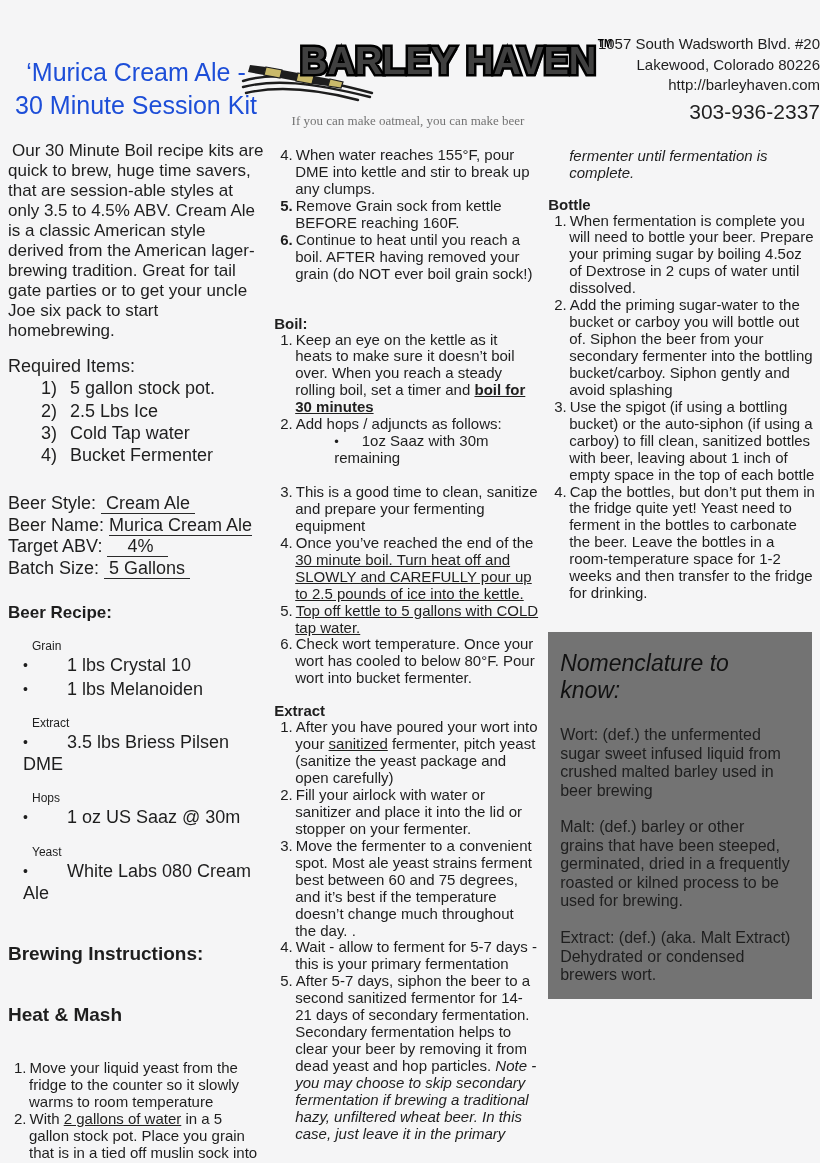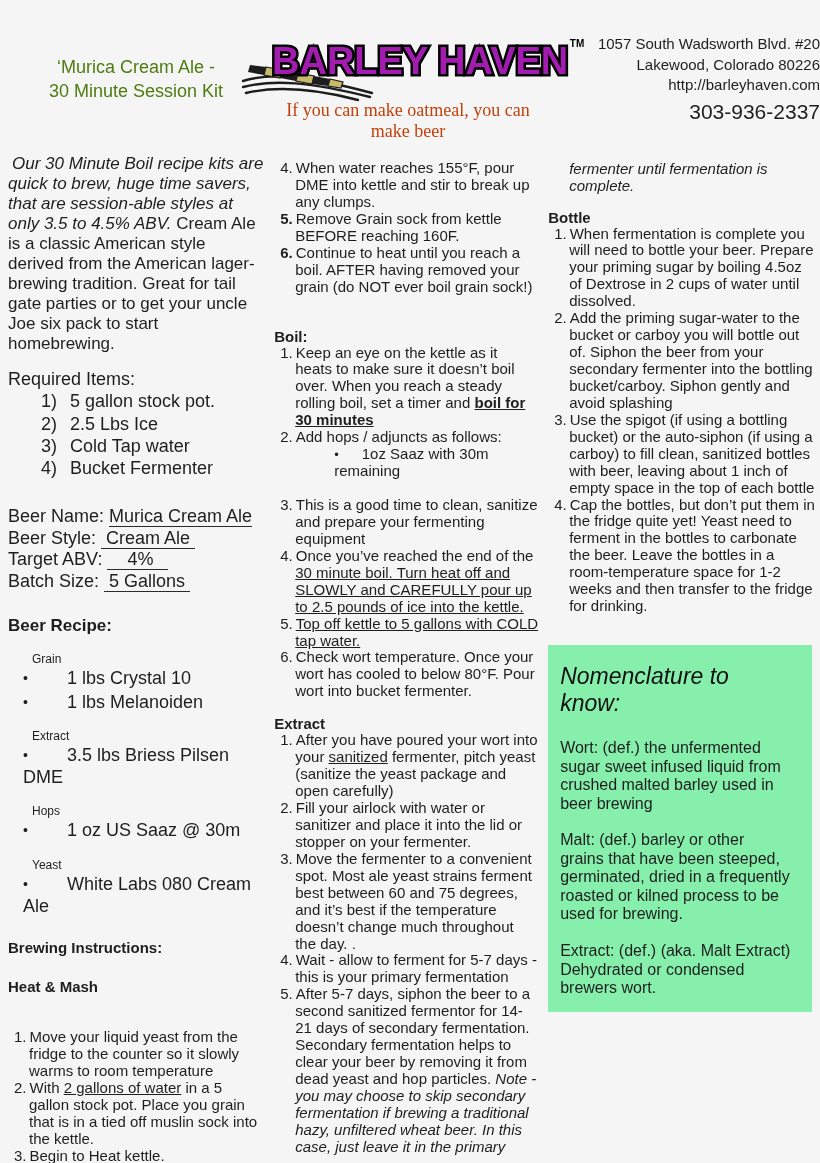--- a/index.html
+++ b/index.html
@@ -4,75 +4,75 @@
 <style>
   html,body{margin:0;padding:0;}
   body{
     width:820px;height:1163px;overflow:hidden;position:relative;
     background:#f5f5f6;color:#1e1e1e;
     font-family:"Liberation Sans",sans-serif;
   }
   
   .header{display:flex;padding-top:26px;}
   .h-left{width:272px;text-align:center;padding-top:30px;}
-  .title-line{font-size:18px;line-height:1.32;color:#4d7c0f;}
+  .title-line{font-size:25px;line-height:1.32;color:#1d4ed8;}
   .h-mid{width:272px;text-align:center;position:relative;}
   .logo-wrap{position:relative;display:inline-block;margin-top:14px;}
   .logo-text{
     font-weight:bold;font-size:38px;letter-spacing:0;text-transform:uppercase;
-    color:#a21caf;
+    color:#404040;
     -webkit-text-stroke:5px #000;paint-order:stroke fill;
     text-shadow:2px 2px 0 #000;
-    position:relative;z-index:2;white-space:nowrap;
+    position:relative;z-index:2;white-space:nowrap;margin-left:28px;
   }
   .logo-tm{position:absolute;top:-2px;right:-16px;font-size:10px;font-weight:bold;color:#000;z-index:3;}
   .wheat{position:absolute;left:-32px;bottom:-22px;z-index:1;}
-  .tagline{font-family:"Liberation Serif",serif;font-size:18px;color:#c2410c;margin-top:17px;}
+  .tagline{font-family:"Liberation Serif",serif;font-size:13px;color:#737373;margin-top:30px;}
   .h-right{width:276px;text-align:right;padding-top:8px;}
   .addr-line{font-size:15px;line-height:1.38;}
   .phone{font-size:21px;margin-top:4px;}
   
   .cols{display:flex;align-items:flex-start;padding:0 4px;margin-top:6px;}
   .col-left{width:264px;padding:6px 2px 0 4px;}
   .col-mid{width:272px;padding:4px 0 0 8px;}
   .col-right{width:276px;padding:4px 0 0 10px;}
   
   .intro{font-size:17px;line-height:1.18;text-indent:4px;}
-  .it{font-style:italic;}
+  .it{}
   .req-title{font-size:18px;margin-top:15px;}
   .req-row{font-size:18px;line-height:1.24;padding-left:33px;}
   .rn{display:inline-block;min-width:29px;}
   .form-block{margin-top:26px;}
   .form-row{font-size:18px;line-height:1.16;margin-bottom:1px;}
   .flabel{margin-right:5px;}
   .fvalue{white-space:pre;border-bottom:1.5px solid #2a2a2a;}
   .recipe-title{font-size:17px;font-weight:bold;margin-top:24px;}
   .recipe-name{font-size:12px;margin-top:16px;margin-left:24px;}
   .rb-row{font-size:18px;line-height:1.24;padding-left:15px;margin-top:1px;}
   .rb-bullet{display:inline-block;width:44px;font-size:14px;vertical-align:1px;}
-  .sub-title{font-size:15px;font-weight:bold;margin-top:22px;}
+  .sub-title{font-size:19px;font-weight:bold;margin-top:39px;}
   .steps{font-size:15px;line-height:1.13;}
   .steps-left{margin-top:34px;}
   .step{padding-left:21px;text-indent:-15px;}
   .step.gap{margin-top:17px;}
   .step.sub{padding-left:60px;text-indent:0;}
   .step .num{margin-right:3px;}
   .step .num.nb{font-weight:bold;}
   .step.sub .num{margin-right:23px;font-size:13px;}
   .u{text-decoration:underline;}
   .bld{font-weight:bold;}
   .itl{font-style:italic;}
   
   .first-steps{margin-top:8px;}
   .col-heading{font-size:15px;font-weight:bold;}
   .mt-boil{margin-top:32px;}
   .mt-ferment{margin-top:15px;}
   .mt-bottle{margin-top:14px;}
   .note-cont{font-size:15px;line-height:1.15;font-style:italic;padding-left:21px;margin-top:8px;}
-  .nomen-box{background:#86efac;margin-top:30px;margin-right:4px;padding:12px 20px 14px 12px;}
+  .nomen-box{background:#737373;margin-top:30px;margin-right:4px;padding:12px 20px 14px 12px;}
   .nomen-title{font-size:23px;font-style:italic;margin:6px 0 22px 0;color:#111;}
   .def-para{font-size:16px;line-height:1.16;margin-bottom:18px;}
   .def-para:last-child{margin-bottom:0;}
 </style>
 </head>
 <body>
 
 <div class="header">
   <div class="h-left">
     <div class="title-line">‘Murica Cream Ale -</div>
@@ -115,22 +115,22 @@
   <div class="col-left">
     <p class="intro" style="margin:0;"><span class="it">Our 30 Minute Boil recipe kits are quick to brew, huge time savers, that are session-able styles at only 3.5 to 4.5% ABV. </span><span>Cream Ale is a classic American style derived from the American lager-brewing tradition. Great for tail gate parties or to get your uncle Joe six pack to start homebrewing.</span></p>
     <div class="req-title">Required Items:</div>
     <div>
         <div class="req-row"><span class="rn">1)</span><span>5 gallon stock pot.</span></div>
         <div class="req-row"><span class="rn">2)</span><span>2.5 Lbs Ice</span></div>
         <div class="req-row"><span class="rn">3)</span><span>Cold Tap water</span></div>
         <div class="req-row"><span class="rn">4)</span><span>Bucket Fermenter</span></div>
       </div>
     <div class="form-block">
+        <div class="form-row"><span class="flabel">Beer Style:</span><span class="fvalue"> Cream Ale </span></div>
         <div class="form-row"><span class="flabel">Beer Name:</span><span class="fvalue">Murica Cream Ale</span></div>
-        <div class="form-row"><span class="flabel">Beer Style:</span><span class="fvalue"> Cream Ale </span></div>
         <div class="form-row"><span class="flabel">Target ABV:</span><span class="fvalue">    4%   </span></div>
         <div class="form-row"><span class="flabel">Batch Size:</span><span class="fvalue"> 5 Gallons </span></div>
       </div>
     <div class="recipe-title">Beer Recipe:</div>
     <div>
         <div class="recipe-name">Grain</div>
         <div class="rb-row"><span class="rb-bullet">•</span><span>1 lbs Crystal 10</span></div>
         <div class="rb-row"><span class="rb-bullet">•</span><span>1 lbs Melanoiden</span></div>
         <div class="recipe-name">Extract</div>
         <div class="rb-row"><span class="rb-bullet">•</span><span>3.5 lbs Briess Pilsen DME</span></div>

